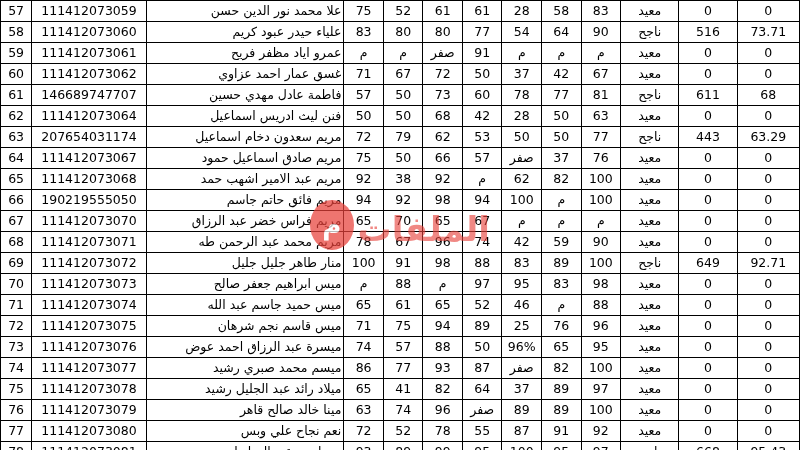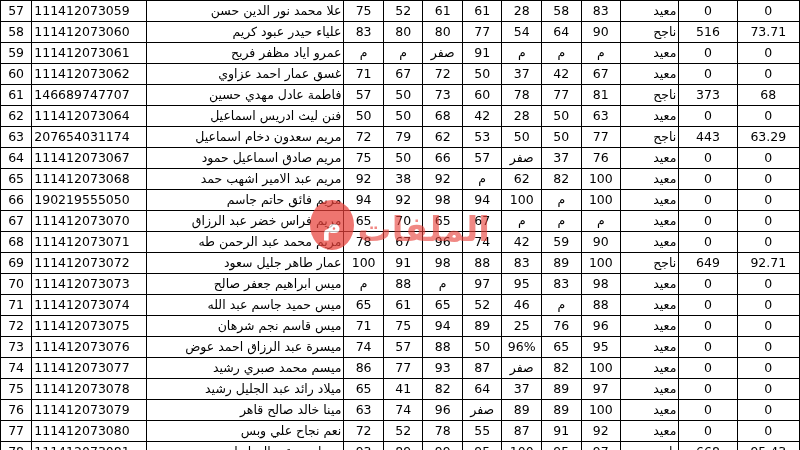--- a/index.html
+++ b/index.html
@@ -45,24 +45,24 @@
   col.c-m3     { width: 38px; }
   col.c-m4     { width: 38px; }
   col.c-m5     { width: 38px; }
   col.c-m6     { width: 38px; }
   col.c-m7     { width: 38px; }
   col.c-res    { width: 56px; }
   col.c-sum    { width: 56px; }
   col.c-avg    { width: 60px; }
 
   td.seq   { text-align: center; direction: ltr; }
-  td.id    { text-align: left; direction: ltr; letter-spacing: 0px; }
+  td.id    { text-align: center; direction: ltr; letter-spacing: 0px; }
   td.name  { text-align: right; padding-right: 4px; direction: rtl; }
   td.mark  { text-align: center; direction: rtl; }
-  td.res   { direction: rtl; }
+  td.res   { text-align: center; direction: rtl; }
   td.sum   { text-align: center; direction: ltr; }
   td.avg   { text-align: center; direction: ltr; }
 
   
   #watermark {
     position: absolute;
     left: 50%;
     top: 186px;
     transform: translateX(-50%);
     width: 180px;
@@ -175,21 +175,21 @@
           <td class="mark">50</td>
           <td class="mark">72</td>
           <td class="mark">67</td>
           <td class="mark">71</td>
           <td class="name">غسق عمار احمد عزاوي</td>
           <td class="id">111412073062</td>
           <td class="seq">60</td>
         </tr>
         <tr>
           <td class="avg">68</td>
-          <td class="sum">373</td>
+          <td class="sum">611</td>
           <td class="res">ناجح</td>
           <td class="mark">81</td>
           <td class="mark">77</td>
           <td class="mark">78</td>
           <td class="mark">60</td>
           <td class="mark">73</td>
           <td class="mark">50</td>
           <td class="mark">57</td>
           <td class="name">فاطمة عادل مهدي حسين</td>
           <td class="id">146689747707</td>
@@ -304,21 +304,21 @@
           <td class="avg">92.71</td>
           <td class="sum">649</td>
           <td class="res">ناجح</td>
           <td class="mark">100</td>
           <td class="mark">89</td>
           <td class="mark">83</td>
           <td class="mark">88</td>
           <td class="mark">98</td>
           <td class="mark">91</td>
           <td class="mark">100</td>
-          <td class="name">عمار طاهر جليل سعود</td>
+          <td class="name">منار طاهر جليل جليل</td>
           <td class="id">111412073072</td>
           <td class="seq">69</td>
         </tr>
         <tr>
           <td class="avg">0</td>
           <td class="sum">0</td>
           <td class="res">معيد</td>
           <td class="mark">98</td>
           <td class="mark">83</td>
           <td class="mark">95</td>

